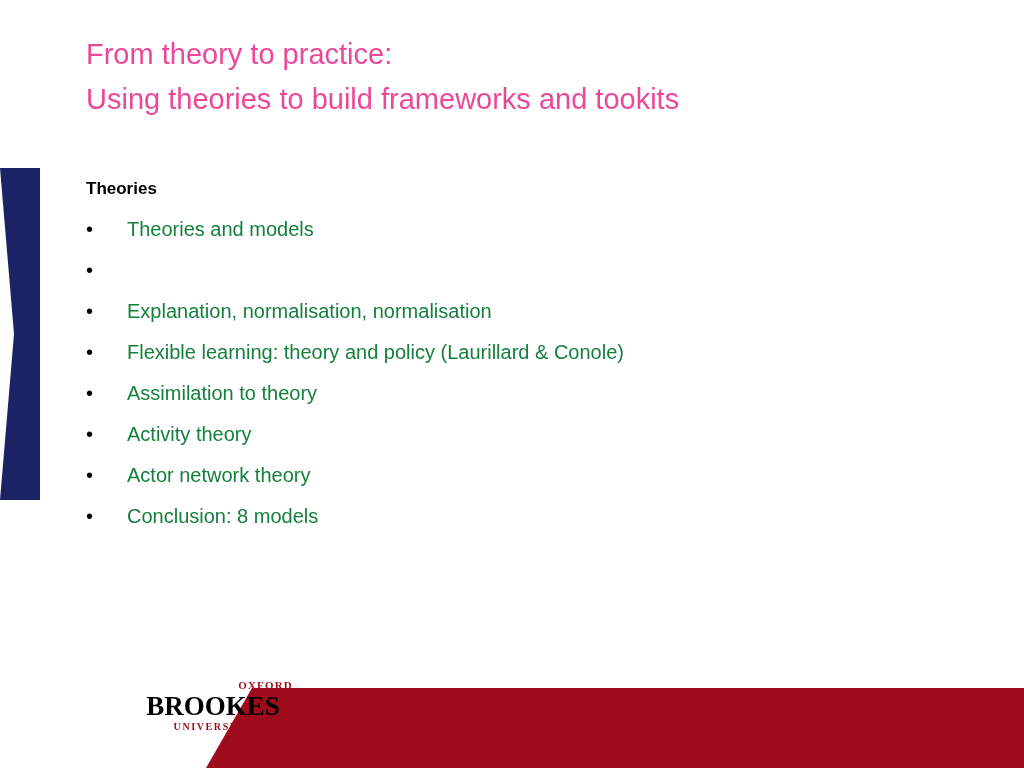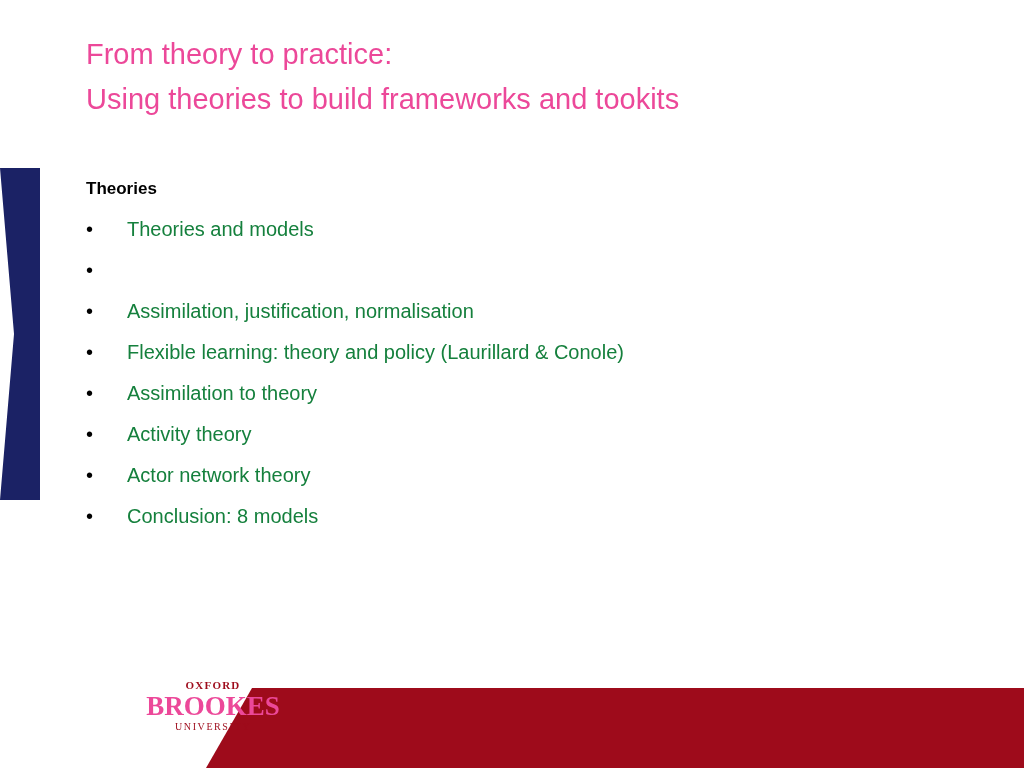--- a/index.html
+++ b/index.html
@@ -105,33 +105,34 @@
     width: 160px;
     text-align: center;
     line-height: 1;
   }
   .logo-oxford {
     font-family: "Liberation Serif", serif;
     font-size: 11px;
     font-weight: bold;
     letter-spacing: 1.2px;
     color: #9e0b1b;
+    text-align: right;
   }
   .logo-brookes {
     font-family: "Liberation Serif", serif;
     font-size: 27px;
     font-weight: bold;
     letter-spacing: 0px;
-    color: #ec4899;
+    color: #000000;
     margin-top: 2px;
   }
   .logo-university {
     font-family: "Liberation Serif", serif;
     font-size: 10px;
-    font-weight: normal;
+    font-weight: bold;
     letter-spacing: 1.6px;
     color: #9e0b1b;
     margin-top: 2px;
   }
 </style>
 </head>
 <body>
 
 <div class="slide">
 
@@ -147,21 +148,21 @@
   <div class="bullets">
     <div class="bullet-row">
       <span class="bullet-mark">•</span>
       <span class="bullet-text">Theories and models</span>
     </div>
     <div class="bullet-row">
       <span class="bullet-mark">•</span>
     </div>
     <div class="bullet-row">
       <span class="bullet-mark">•</span>
-      <span class="bullet-text">Assimilation, justification, normalisation</span>
+      <span class="bullet-text">Explanation, normalisation, normalisation</span>
     </div>
     <div class="bullet-row">
       <span class="bullet-mark">•</span>
       <span class="bullet-text">Flexible learning: theory and policy (Laurillard &amp; Conole)</span>
     </div>
     <div class="bullet-row">
       <span class="bullet-mark">•</span>
       <span class="bullet-text">Assimilation to theory</span>
     </div>
     <div class="bullet-row">

